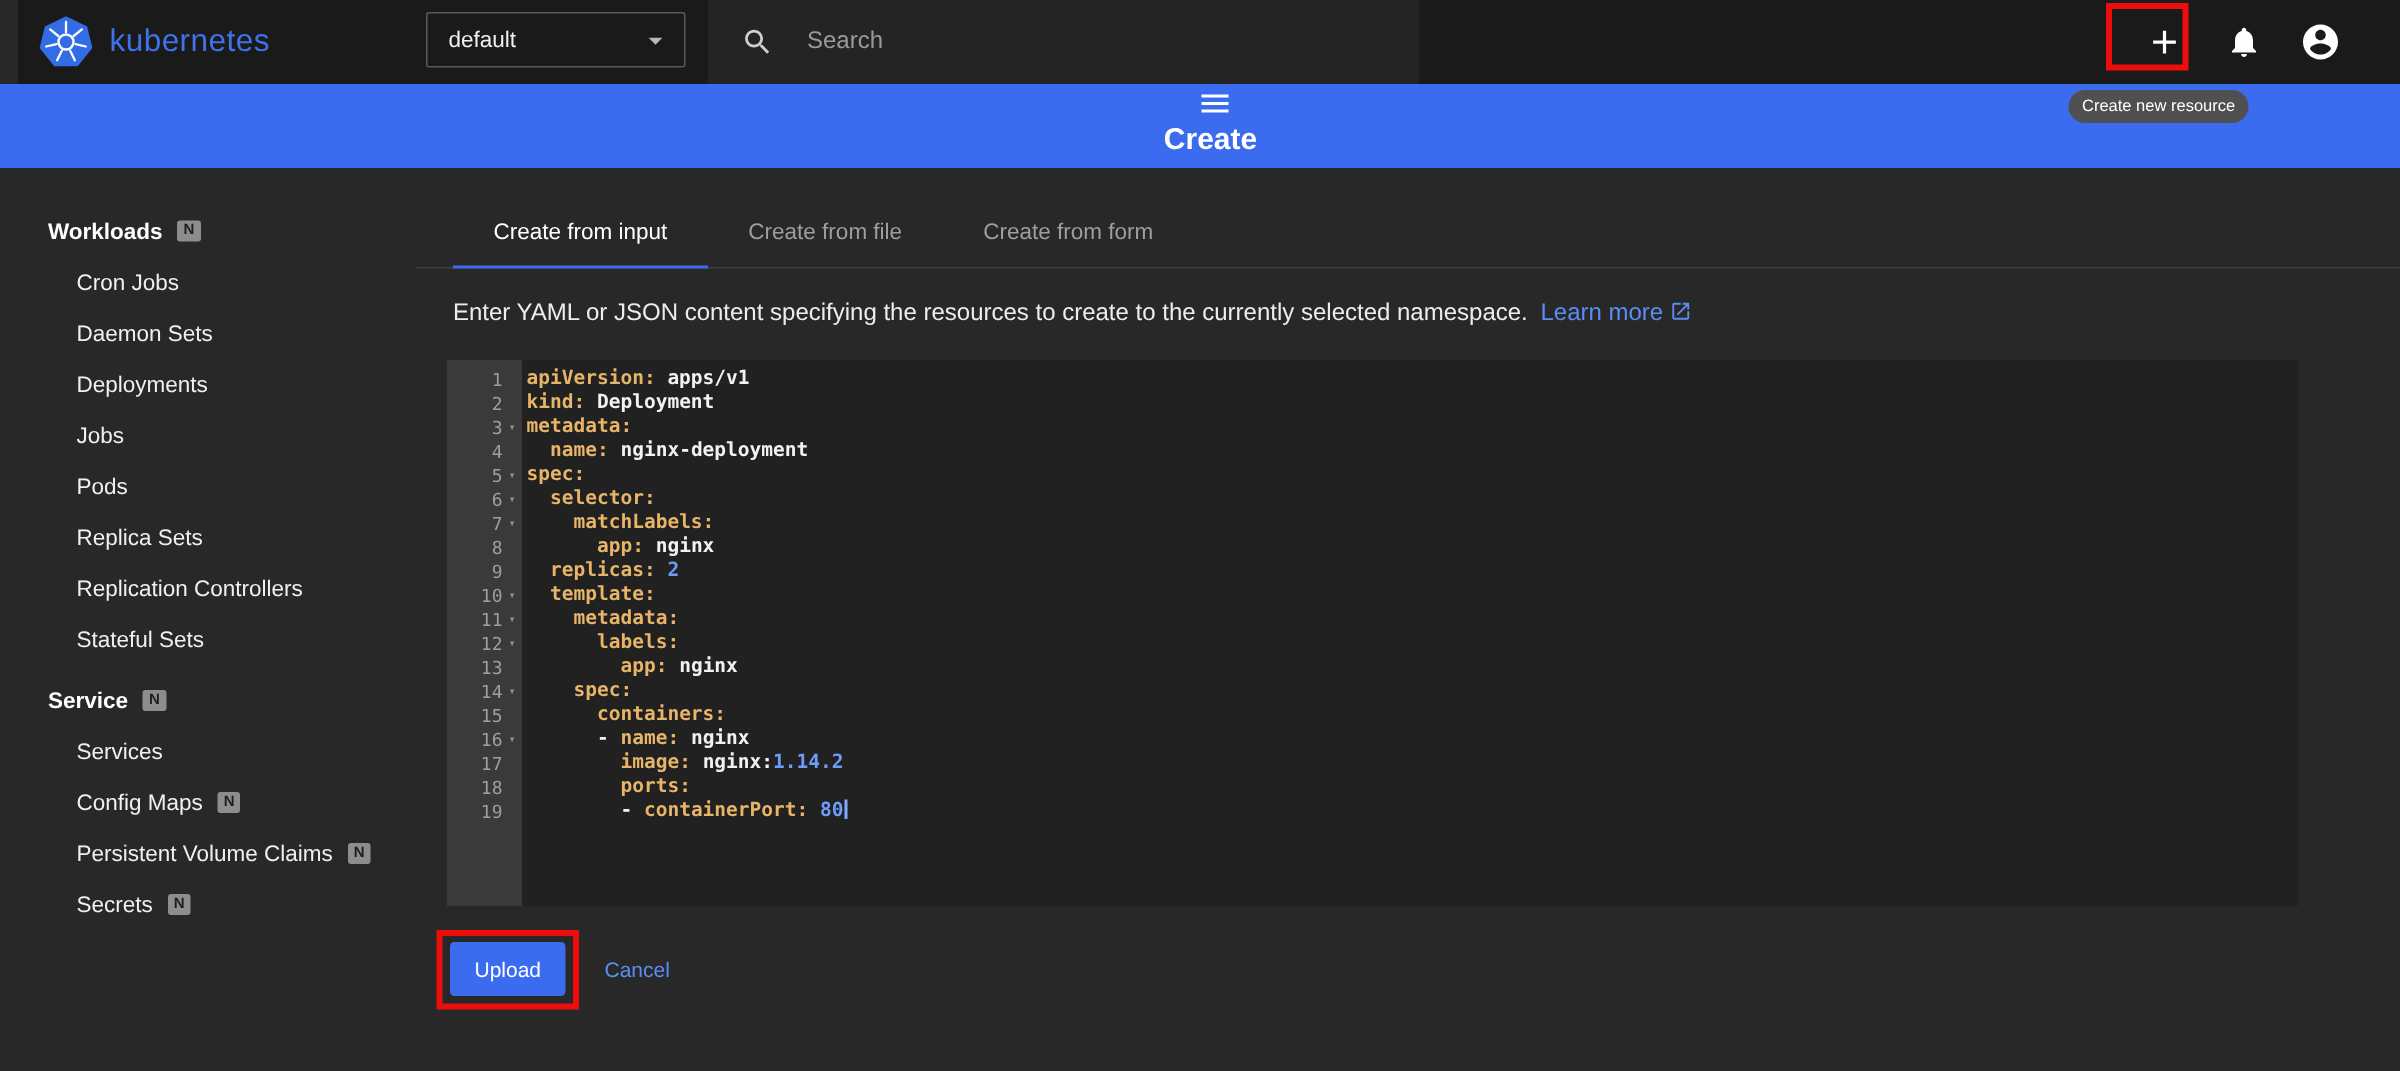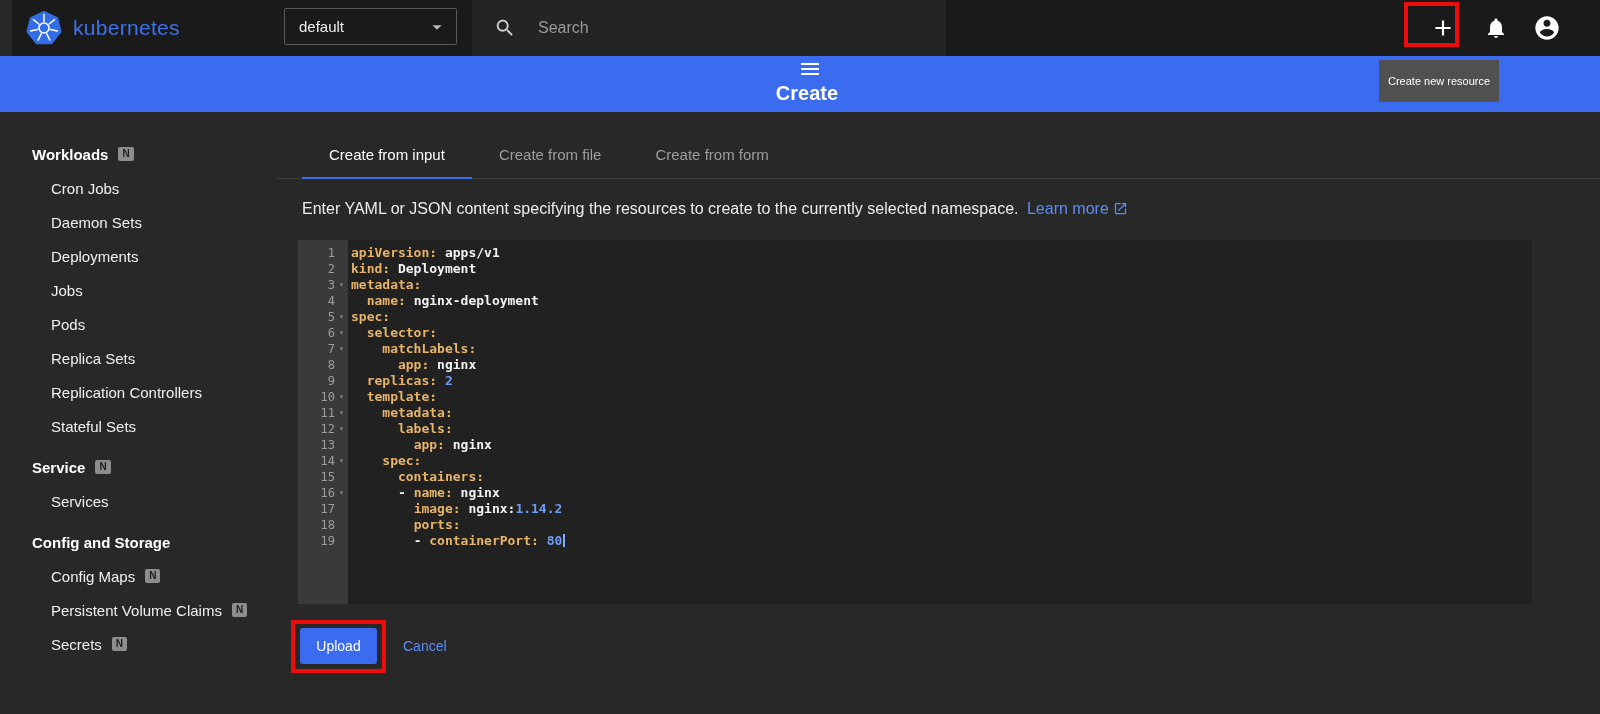--- a/index.html
+++ b/index.html
@@ -25,21 +25,21 @@
   .icon-btn { position: absolute; top: 13px; width: 30px; height: 30px; display: flex; align-items: center; justify-content: center; cursor: pointer; }
 
   
   .bluebar { position: absolute; left: 0; top: 56px; width: 1600px; height: 56px;
     background: var(--toolbar-blue, #3b6cf0); display: flex; align-items: center; z-index: 4; flex-direction: column; }
   .hamburger { margin-left: 19px; width: 26px; height: 26px; display: flex; align-items: center; justify-content: center; cursor: pointer; }
   .bluebar-title { margin-left: 14px; color: #fff; font-size: 20px; font-weight: bold; }
 
   
   .tooltip { position: absolute; left: 1379px; top: 60px; background: #505050; color: #fff; font-size: 11px;
-    padding: 15px 9px; border-radius: 0; white-space: nowrap; z-index: 8; }
+    padding: 5px 9px; border-radius: 11px; white-space: nowrap; z-index: 8; }
 
   
   .sidebar { position: absolute; left: 0; top: 112px; width: 277px; bottom: 0; padding-top: 25px; }
   .nav-header { height: 34px; display: flex; align-items: center; padding-left: 32px; font-weight: bold; font-size: 15px; color: #fff; }
   .nav-item { height: 34px; display: flex; align-items: center; padding-left: 51px; font-size: 15px; color: #f0f0f0; cursor: pointer; }
   .nav-gap { margin-top: 7px; }
   .badge { margin-left: 10px; background: #8d8d8d; color: #1d1d1d; font-size: 10px; font-weight: bold;
     border-radius: 2px; padding: 1px 4px; line-height: 12px; }
 
   
@@ -172,23 +172,20 @@
     </div>
 
   <div class="nav-header nav-gap">
     <span>Service</span>
     <span class="badge">N</span>
   </div>
   <div class="nav-item">
       <span>Services</span>
     </div>
 
-  <div class="nav-header nav-gap">
-    <span>Config and Storage</span>
-  </div>
   <div class="nav-item">
     <span>Config Maps</span>
     <span class="badge">N</span>
   </div>
   <div class="nav-item">
     <span>Persistent Volume Claims</span>
     <span class="badge">N</span>
   </div>
   <div class="nav-item">
     <span>Secrets</span>

